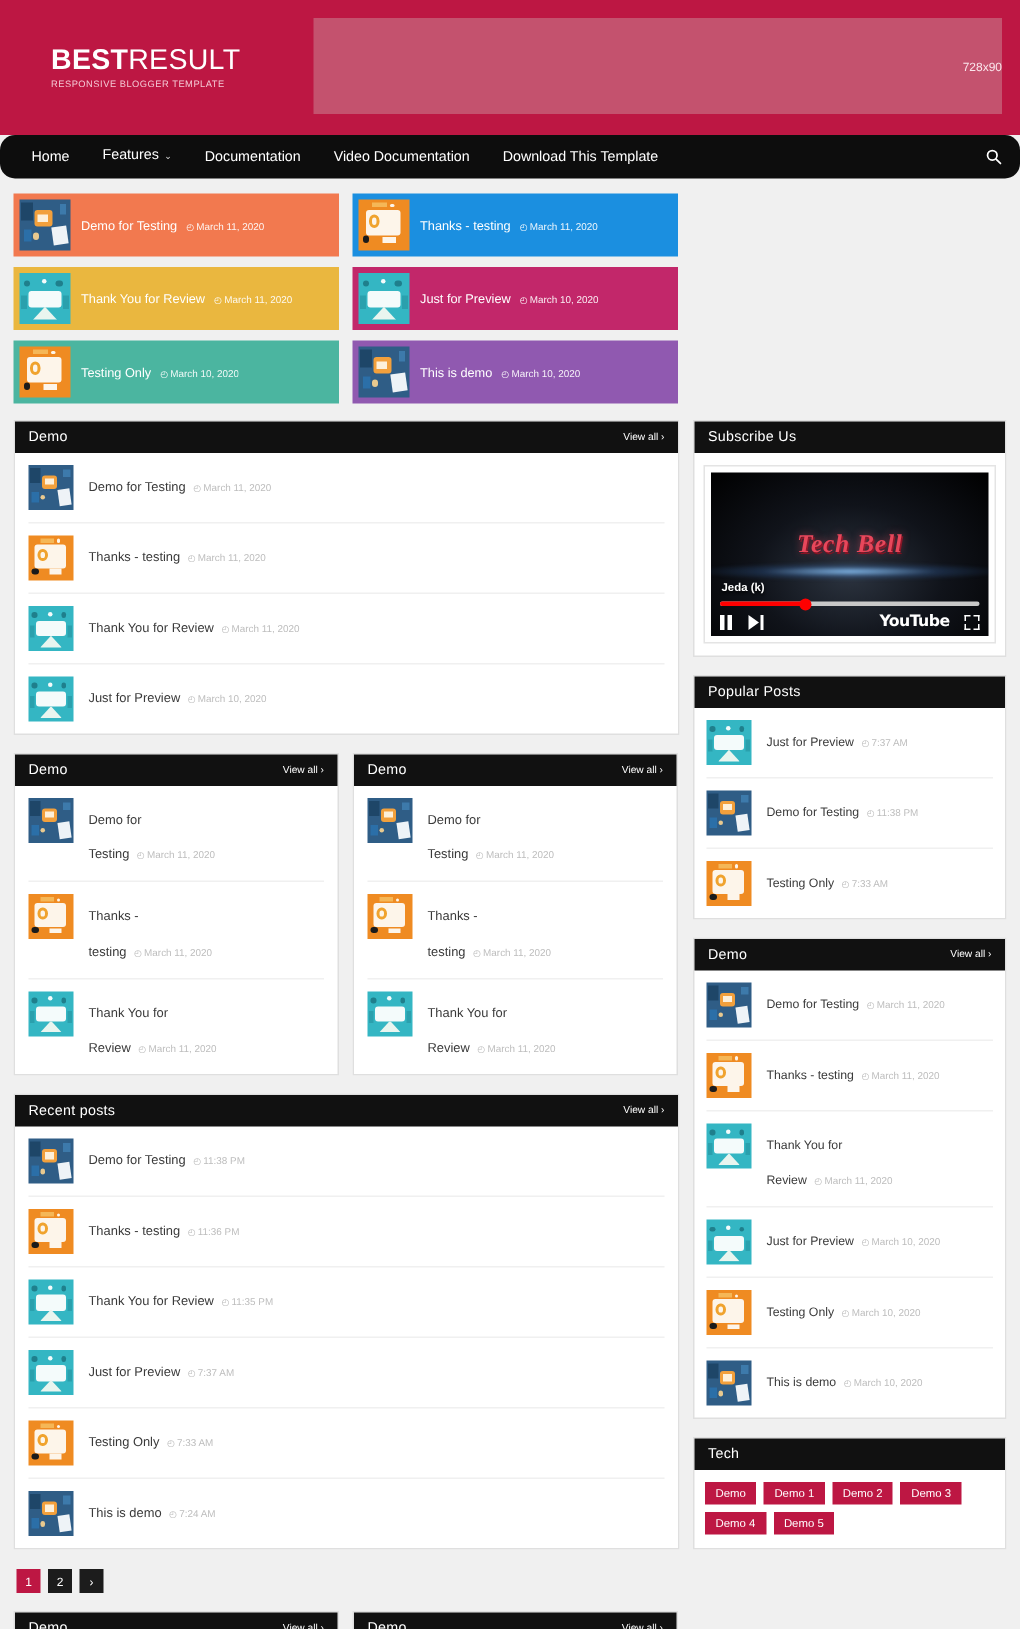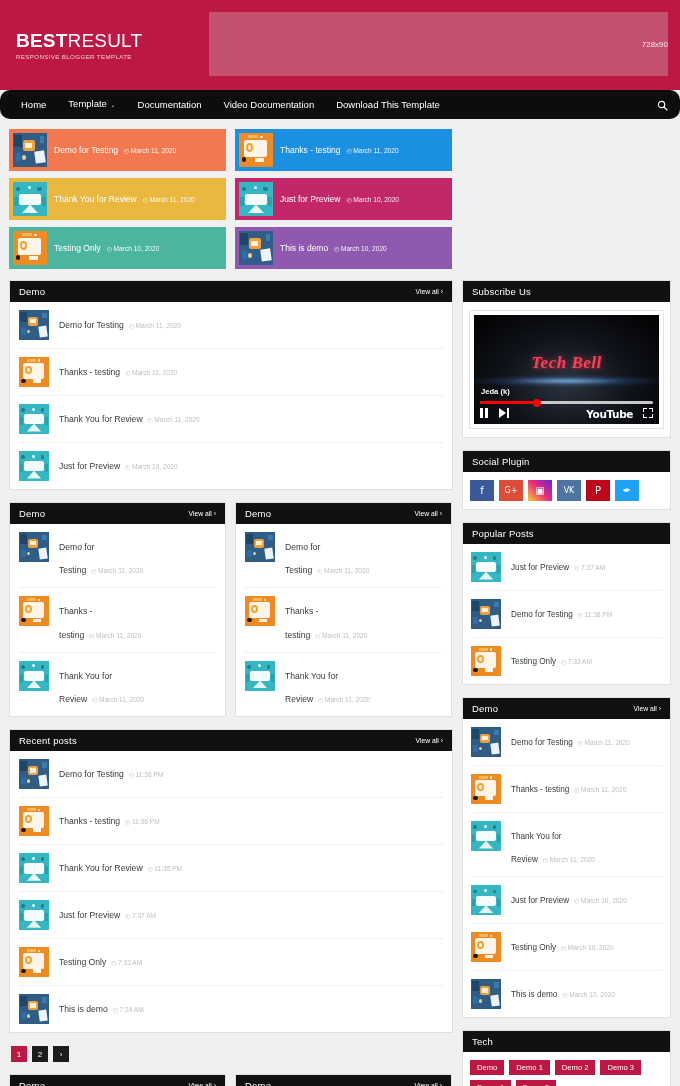--- a/index.html
+++ b/index.html
@@ -11,21 +11,21 @@
   }
   body { width: 680px; overflow-x: hidden; }
 
   
   .header {
     background: #bd1743;
     height: 90px;
     position: relative;
     display: flex;
     align-items: center;
-    padding: 0 10px;
+    padding: 0 28px;
   }
   .logo { margin-left: 6px; }
   .logo-main {
     font-size: 19px;
     letter-spacing: 0.2px;
     color: #fff;
     line-height: 1;
     white-space: nowrap;
   }
   .logo-main .b1 { font-weight: bold; }
@@ -247,21 +247,21 @@
     height: 2.6px; background: #c8c8c8; border-radius: 2px;
   }
   .vp-bar .fill { position: absolute; left: 0; top: 0; bottom: 0; width: 33%; background: #f00; border-radius: 2px; }
   .vp-bar .knob {
     position: absolute; left: 33%; top: 50%;
     transform: translate(-50%,-50%);
     width: 8px; height: 8px; border-radius: 50%; background: #f00;
   }
   .vp-ctrls {
     position: absolute; left: 6px; right: 6px; bottom: 4px;
-    display: flex; align-items: flex-start; color: #fff;
+    display: flex; align-items: flex-end; color: #fff;
   }
   .vp-pause { display: flex; gap: 2px; }
   .vp-pause i { width: 2.8px; height: 10px; background: #fff; }
   .vp-next { margin-left: 11px; display: flex; align-items: center; gap: 1px; }
   .vp-next .tri {
     width: 0; height: 0;
     border-left: 7px solid #fff;
     border-top: 5px solid transparent;
     border-bottom: 5px solid transparent;
   }
@@ -356,21 +356,21 @@
     <div class="logo-sub">RESPONSIVE BLOGGER TEMPLATE</div>
   </div>
   <div class="ad-banner">
     <span>728x90</span>
   </div>
 </div>
 
 <div class="nav">
   <div id="nav-items" style="display:flex;align-items:center">
       <div class="nav-item"><span>Home</span></div>
-      <div class="nav-item"><span>Template</span><span class="caret"> ⌄</span></div>
+      <div class="nav-item"><span>Features</span><span class="caret"> ⌄</span></div>
       <div class="nav-item"><span>Documentation</span></div>
       <div class="nav-item"><span>Video Documentation</span></div>
       <div class="nav-item"><span>Download This Template</span></div>
     </div>
   <div class="nav-search">
     <svg width="11" height="11" viewBox="0 0 16 16" fill="none" stroke="#fff" stroke-width="1.7">
       <circle cx="6.6" cy="6.6" r="4.6"></circle>
         <line x1="10.2" y1="10.2" x2="14.5" y2="14.5" stroke-linecap="round"></line>
     </svg>
   </div>
@@ -755,33 +755,20 @@
                 <i></i>
                 <i></i>
                 <i></i>
                 <i></i>
               </div>
           </div>
         </div>
       </div>
     </div>
 
-    <div class="widget">
-      <div class="w-head">
-        <span class="w-title">Social Plugin</span>
-      </div>
-      <div class="social-row" id="social-row">
-          <div class="soc" style="background: rgb(59, 89, 152);">f</div>
-          <div class="soc" style="background: rgb(221, 75, 57); font-size: 8px;">G+</div>
-          <div class="soc" style="background: linear-gradient(45deg, rgb(249, 206, 52), rgb(238, 42, 123) 50%, rgb(98, 40, 215));">▣</div>
-          <div class="soc" style="background: rgb(76, 117, 163); font-size: 8px;">VK</div>
-          <div class="soc" style="background: rgb(189, 8, 28);">P</div>
-          <div class="soc" style="background: rgb(29, 161, 242);">✒</div>
-        </div>
-    </div>
 
     <div class="widget">
       <div class="w-head">
         <span class="w-title">Popular Posts</span>
       </div>
       <div class="w-body" id="list-popular">
           <div class="post-row">
             <span class="thumb th-teal">
               <span class="s s1"></span>
               <span class="s s2"></span>

